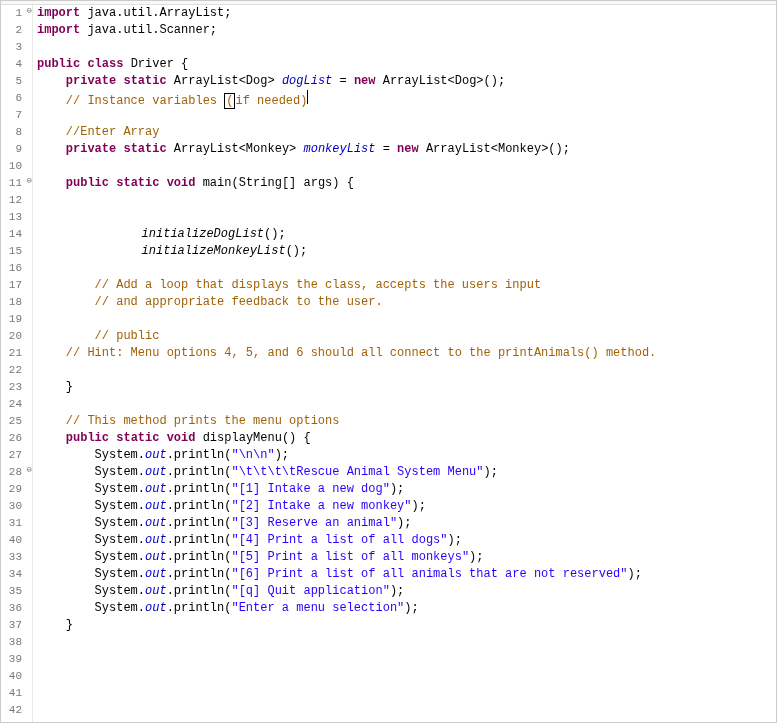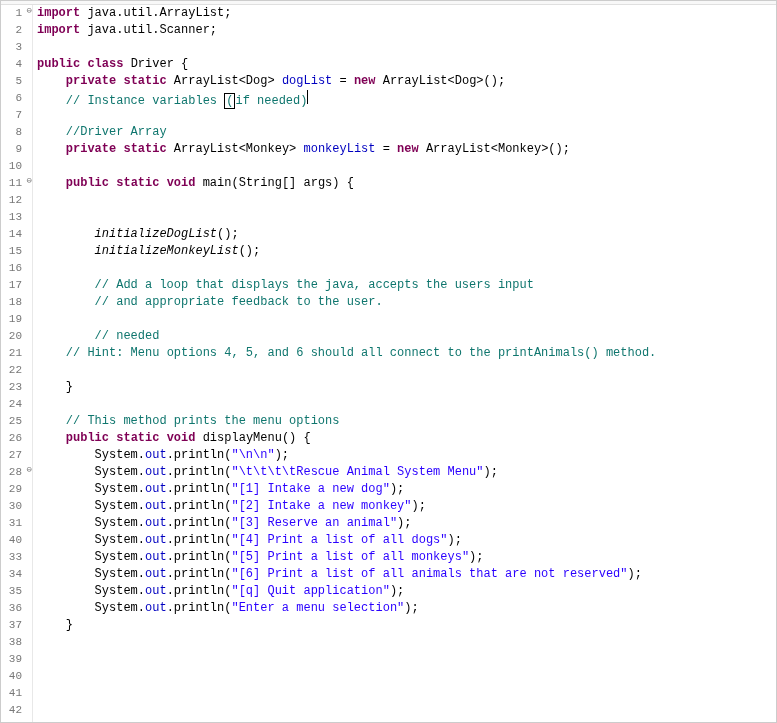--- a/index.html
+++ b/index.html
@@ -50,24 +50,24 @@
     .code-lines {
       flex: 1;
       padding-left: 4px;
     }
     .code-line {
       height: 17px;
       line-height: 17px;
       white-space: pre;
     }
     .kw { color: #7f0055; font-weight: bold; }
-    .comment { color: #0f766e; }
+    .comment { color: #a16207; }
     .string { color: #2a00ff; }
-    .static-field { color: #0000c0; }
-    .static-method { font-style: italic; }
+    .static-field { color: #0000c0; font-style: italic; }
+    .static-method { font-style: italic; margin-left: 47px; }
     .param { color: #000000; }
     .normal { color: #000000; }
     .cursor-box {
       border: 1px solid #000;
       padding: 0 1px;
     }
   </style>
 </head>
 <body>
 
@@ -118,33 +118,33 @@
       <div class="gutter-line">42</div>
     </div>
   <div class="code-lines">
       <div class="code-line"><span class="kw">import</span><span class="normal"> java.util.ArrayList;</span></div>
       <div class="code-line"><span class="kw">import</span><span class="normal"> java.util.Scanner;</span></div>
       <div class="code-line"></div>
       <div class="code-line"><span class="kw">public</span><span class="normal"> </span><span class="kw">class</span><span class="normal"> Driver {</span></div>
       <div class="code-line"><span class="normal">    </span><span class="kw">private</span><span class="normal"> </span><span class="kw">static</span><span class="normal"> ArrayList&lt;Dog&gt; </span><span class="static-field">dogList</span><span class="normal"> = </span><span class="kw">new</span><span class="normal"> ArrayList&lt;Dog&gt;();</span></div>
       <div class="code-line"><span class="normal">    </span><span class="comment">// Instance variables </span><span class="comment cursor-box">(</span><span class="comment">if needed)</span><span style="border-left: 1px solid rgb(0, 0, 0); height: 14px; display: inline-block;"></span></div>
       <div class="code-line"></div>
-      <div class="code-line"><span class="normal">    </span><span class="comment">//Driver Array</span></div>
+      <div class="code-line"><span class="normal">    </span><span class="comment">//Enter Array</span></div>
       <div class="code-line"><span class="normal">    </span><span class="kw">private</span><span class="normal"> </span><span class="kw">static</span><span class="normal"> ArrayList&lt;Monkey&gt; </span><span class="static-field">monkeyList</span><span class="normal"> = </span><span class="kw">new</span><span class="normal"> ArrayList&lt;Monkey&gt;();</span></div>
       <div class="code-line"></div>
       <div class="code-line"><span class="normal">    </span><span class="kw">public</span><span class="normal"> </span><span class="kw">static</span><span class="normal"> </span><span class="kw">void</span><span class="normal"> main(String[] </span><span class="param">args</span><span class="normal">) {</span></div>
       <div class="code-line"></div>
       <div class="code-line"></div>
       <div class="code-line"><span class="normal">        </span><span class="static-method">initializeDogList</span><span class="normal">();</span></div>
       <div class="code-line"><span class="normal">        </span><span class="static-method">initializeMonkeyList</span><span class="normal">();</span></div>
       <div class="code-line"></div>
-      <div class="code-line"><span class="normal">        </span><span class="comment">// Add a loop that displays the java, accepts the users input</span></div>
+      <div class="code-line"><span class="normal">        </span><span class="comment">// Add a loop that displays the class, accepts the users input</span></div>
       <div class="code-line"><span class="normal">        </span><span class="comment">// and appropriate feedback to the user.</span></div>
       <div class="code-line"><span class="normal">        </span></div>
-      <div class="code-line"><span class="normal">        </span><span class="comment">// needed</span></div>
+      <div class="code-line"><span class="normal">        </span><span class="comment">// public</span></div>
       <div class="code-line"><span class="normal">    </span><span class="comment">// Hint: Menu options 4, 5, and 6 should all connect to the printAnimals() method.</span></div>
       <div class="code-line"></div>
       <div class="code-line"><span class="normal">    }</span></div>
       <div class="code-line"></div>
       <div class="code-line"><span class="normal">    </span><span class="comment">// This method prints the menu options</span></div>
       <div class="code-line"><span class="normal">    </span><span class="kw">public</span><span class="normal"> </span><span class="kw">static</span><span class="normal"> </span><span class="kw">void</span><span class="normal"> displayMenu() {</span></div>
       <div class="code-line"><span class="normal">        System.</span><span class="static-field">out</span><span class="normal">.println(</span><span class="string">"\n\n"</span><span class="normal">);</span></div>
       <div class="code-line"><span class="normal">        System.</span><span class="static-field">out</span><span class="normal">.println(</span><span class="string">"\t\t\t\tRescue Animal System Menu"</span><span class="normal">);</span></div>
       <div class="code-line"><span class="normal">        System.</span><span class="static-field">out</span><span class="normal">.println(</span><span class="string">"[1] Intake a new dog"</span><span class="normal">);</span></div>
       <div class="code-line"><span class="normal">        System.</span><span class="static-field">out</span><span class="normal">.println(</span><span class="string">"[2] Intake a new monkey"</span><span class="normal">);</span></div>

